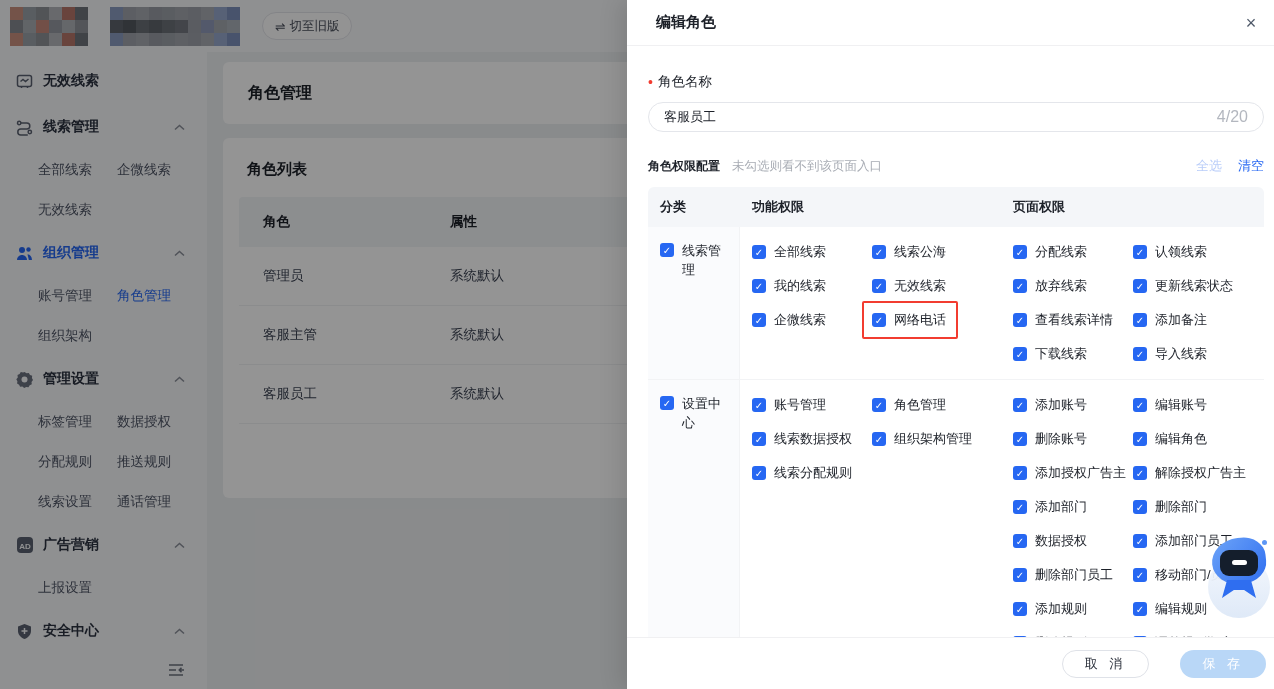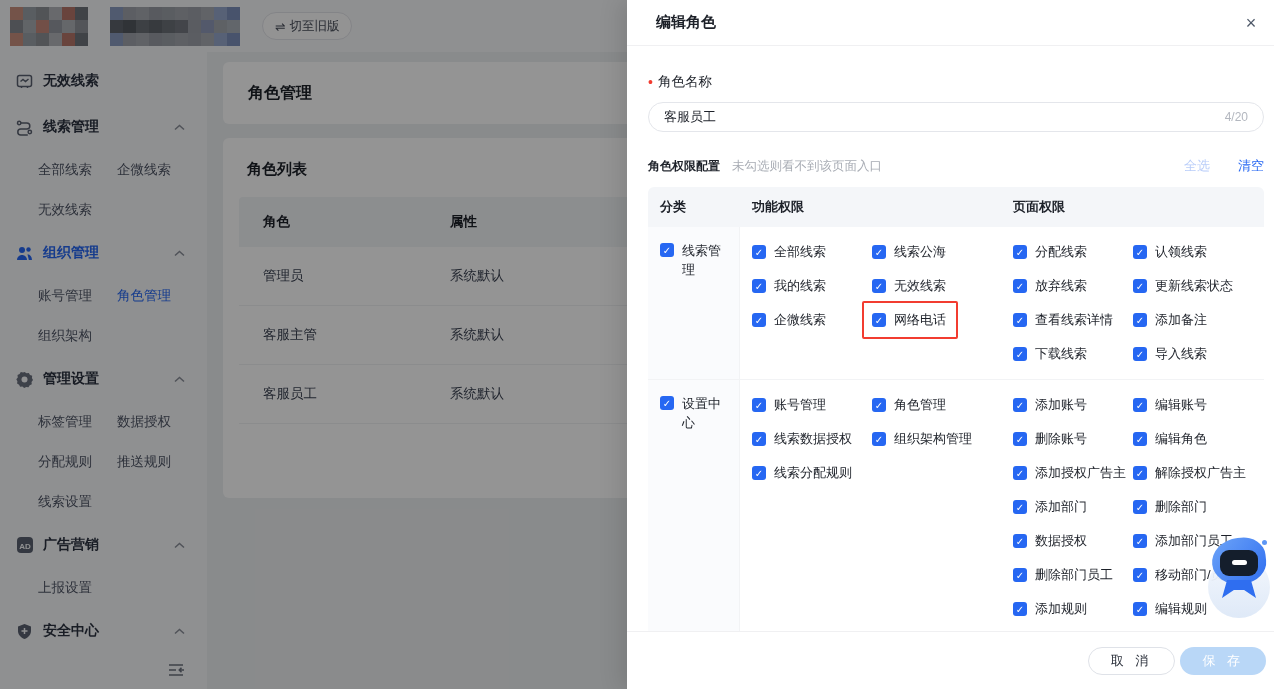--- a/index.html
+++ b/index.html
@@ -42,46 +42,46 @@
   
   .modal { position:absolute; top:0; left:627px; width:647px; height:689px; background:#fff; z-index:20; display:flex; flex-direction:column; box-shadow:-8px 0 20px rgba(0,0,0,0.10); }
   .m-header { position:relative; height:46px; border-bottom:1px solid #f0f0f2; display:flex; align-items:center; padding-left:29px; flex:none; }
   .m-title { font-size:15px; font-weight:700; color:#1d2129; }
   .m-close { position:absolute; right:12px; top:12px; width:22px; height:22px; display:flex; align-items:center; justify-content:center; font-size:18px; color:#4e5969; cursor:pointer; }
   .m-body { flex:1; overflow:hidden; padding:0 10px 0 21px; }
   .name-row { margin-top:27px; display:flex; align-items:center; font-size:13.5px; color:#1d2129; }
   .req { color:#f23c30; margin-right:5px; font-size:14px; }
   .name-input { margin-top:11px; height:30px; border:1px solid #e4e6eb; border-radius:15px; display:flex; align-items:center; padding:0 15px; }
   .name-input .val { flex:1; font-size:13px; color:#1d2129; }
-  .name-input .counter { font-size:12px; color:#b3b7bf; }
+  .name-input .counter { font-size:16px; color:#b3b7bf; }
   .perm-head { margin-top:25px; display:flex; align-items:baseline; }
   .perm-title { font-size:12px; font-weight:700; color:#1d2129; }
   .perm-hint { margin-left:12px; font-size:12.5px; color:#a8acb4; }
-  .perm-actions { margin-left:auto; display:flex; gap:28px; font-size:13px; font-weight:500; }
+  .perm-actions { margin-left:auto; display:flex; gap:16px; font-size:13px; font-weight:500; }
   .act-selectall { color:#b9cdf9; cursor:default; }
   .act-clear { color:#2667f2; cursor:pointer; }
 
   .perm-table { margin-top:12px; }
   .pt-grid { display:grid; grid-template-columns:92px 265px 1fr; }
   .pt-header { background:#f4f6f9; height:40px; border-radius:6px 6px 0 0; align-items:center; font-size:13px; font-weight:700; color:#1d2129; }
   .pt-header > div { padding-left:12px; }
   .pt-header > div:nth-child(3) { padding-left:8px; }
   .pt-group { border-bottom:1px solid #f2f3f5; }
   .cat-cell { background:#fafbfd; border-right:1px solid #f2f3f5; padding:14px 6px 0 12px; display:flex; align-items:flex-start; }
   .cat-cell .cb { margin-top:2px; }
   .cat-label { margin-left:8px; width:44px; line-height:19px; font-size:13px; color:#1d2129; }
   .perm-cell { padding:8px 0 8px 12px; display:grid; grid-template-columns:120px 1fr; grid-auto-rows:34px; align-content:start; align-items:center; }
   .perm-cell.func { padding-left:8px; }
   .perm-item { display:flex; align-items:center; position:relative; width:max-content; }
   .perm-item .lbl { margin-left:8px; font-size:13px; color:#1d2129; white-space:nowrap; }
   .cb { width:14px; height:14px; flex:none; background:#2667f2; border-radius:3px; position:relative; cursor:pointer; }
   .cb::after { content:"✓"; position:absolute; inset:0; color:#fff; font-size:10px; font-weight:bold; display:flex; align-items:center; justify-content:center; }
   .red-box { position:absolute; left:-10px; top:-10px; right:-12px; bottom:-10px; border:2px solid #f23c30; border-radius:2px; pointer-events:none; }
 
-  .m-footer { flex:none; height:58px; border-top:1px solid #f0f0f2; display:flex; align-items:center; justify-content:flex-end; gap:5px; padding-right:8px; }
+  .m-footer { flex:none; height:52px; border-top:1px solid #f0f0f2; display:flex; align-items:center; justify-content:flex-end; gap:31px; padding-right:8px; }
   .btn { height:28px; border-radius:15px; font-size:13px; display:inline-flex; align-items:center; padding:0 22px; cursor:pointer; letter-spacing:4px; }
   .btn-cancel { background:#fff; border:1px solid #dfe2e8; color:#2a2f3a; }
   .btn-save { background:#b9d7f7; border:none; color:#fff; }
 
   
   .assistant { position:absolute; left:1204px; top:536px; width:70px; height:84px; z-index:30; cursor:pointer; }
   .assistant .bubble { position:absolute; left:4px; top:20px; width:62px; height:62px; border-radius:50%; background:linear-gradient(180deg,#f3f7fd,#dde8f7); opacity:.95; }
   .assistant .head { position:absolute; left:8px; top:2px; width:54px; height:46px; background:linear-gradient(135deg,#6da4f8,#2f6ef0); border-radius:55% 45% 48% 52%; transform:rotate(-6deg); }
   .assistant .face { position:absolute; left:16px; top:14px; width:38px; height:26px; background:#141e2c; border-radius:9px; }
   .assistant .dash { position:absolute; left:28px; top:24px; width:15px; height:5px; background:#fff; border-radius:3px; }
@@ -254,20 +254,21 @@
             <path d="M1 5.5L5.5 1.5 10 5.5"></path>
           </svg>
         </span>
       </div>
       <div class="sub-grid">
         <span class="sub-item">标签管理</span>
         <span class="sub-item">数据授权</span>
         <span class="sub-item">分配规则</span>
         <span class="sub-item">推送规则</span>
         <span class="sub-item">线索设置</span>
+        <span class="sub-item">通话管理</span>
       </div>
     </div>
     <div class="side-group">
       <div class="side-item">
         <span class="side-icon">
           <svg width="18" height="18" viewBox="0 0 18 18">
             <rect x="1" y="1" width="16" height="16" rx="4" fill="currentColor"></rect>
             <text x="9" y="12.5" font-size="8" font-weight="bold" fill="#f7f8fa" text-anchor="middle" font-family="Liberation Sans,sans-serif">AD</text>
           </svg>
         </span>

